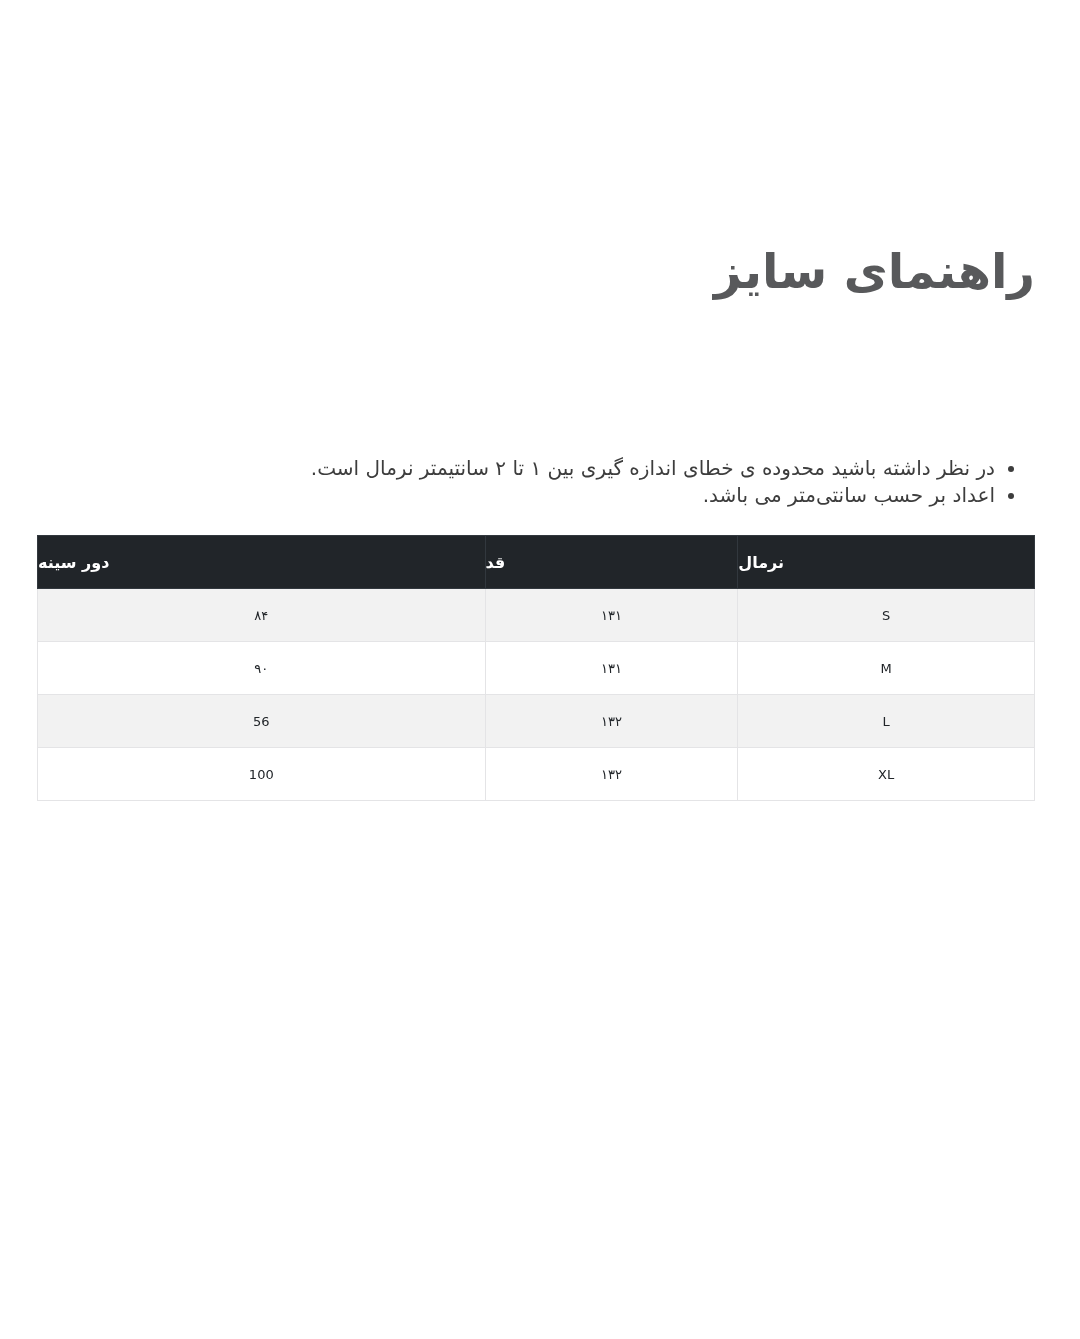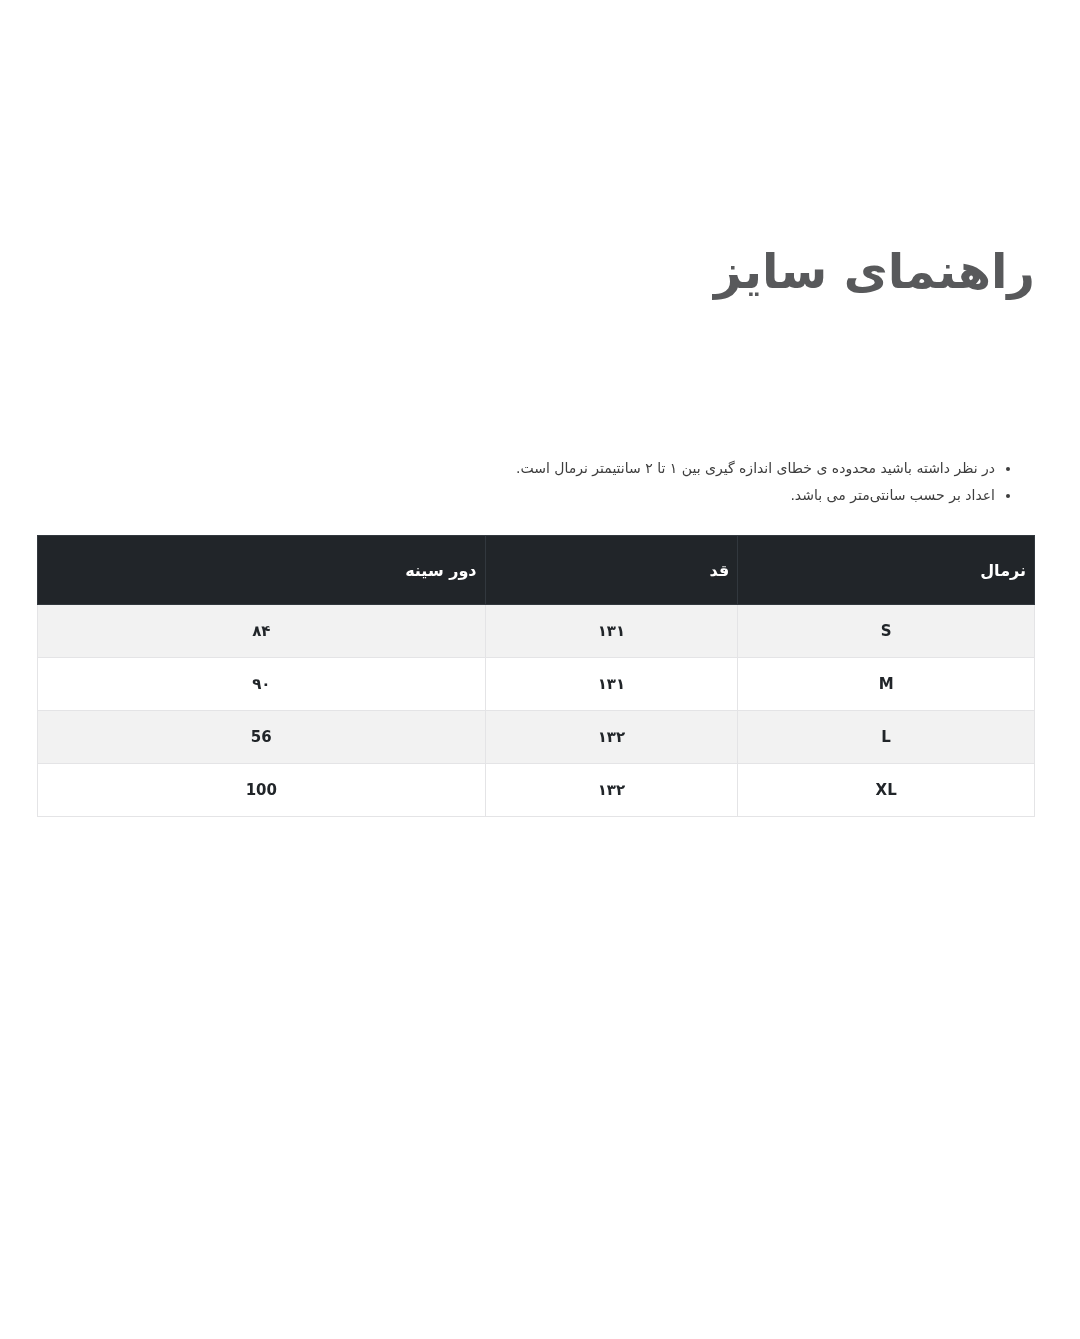--- a/index.html
+++ b/index.html
@@ -29,51 +29,51 @@
     line-height: 1.4;
     font-weight: 700;
     color: #58595b;
   }
   .notes-list {
     direction: rtl;
     margin: 150px 0 0 0;
     padding: 0 40px 0 0;
     list-style: disc;
     color: #3d3d3d;
-    font-size: 14px;
+    font-size: 20px;
     line-height: 27px;
   }
   .notes-list li {
     margin: 0;
   }
   table.size-table {
     direction: rtl;
     width: 100%;
     margin-top: 26px;
     border-collapse: collapse;
     table-layout: fixed;
   }
   table.size-table th {
     background: #212529;
     color: #ffffff;
     font-size: 16px;
     font-weight: 700;
     height: 52px;
-    padding: 8px;
-    text-align: right;
+    padding: 0;
+    text-align: left;
     vertical-align: middle;
     border: 1px solid #32383e;
   }
   table.size-table td {
     height: 52px;
     padding: 0;
     text-align: center;
     vertical-align: middle;
-    font-size: 15px;
-    font-weight: 700;
+    font-size: 13px;
+    font-weight: 400;
     color: #212529;
     border: 1px solid #e4e4e6;
     background: #ffffff;
   }
   table.size-table tbody tr:nth-child(odd) td {
     background: #f2f2f2;
   }
 </style>
 </head>
 <body>

